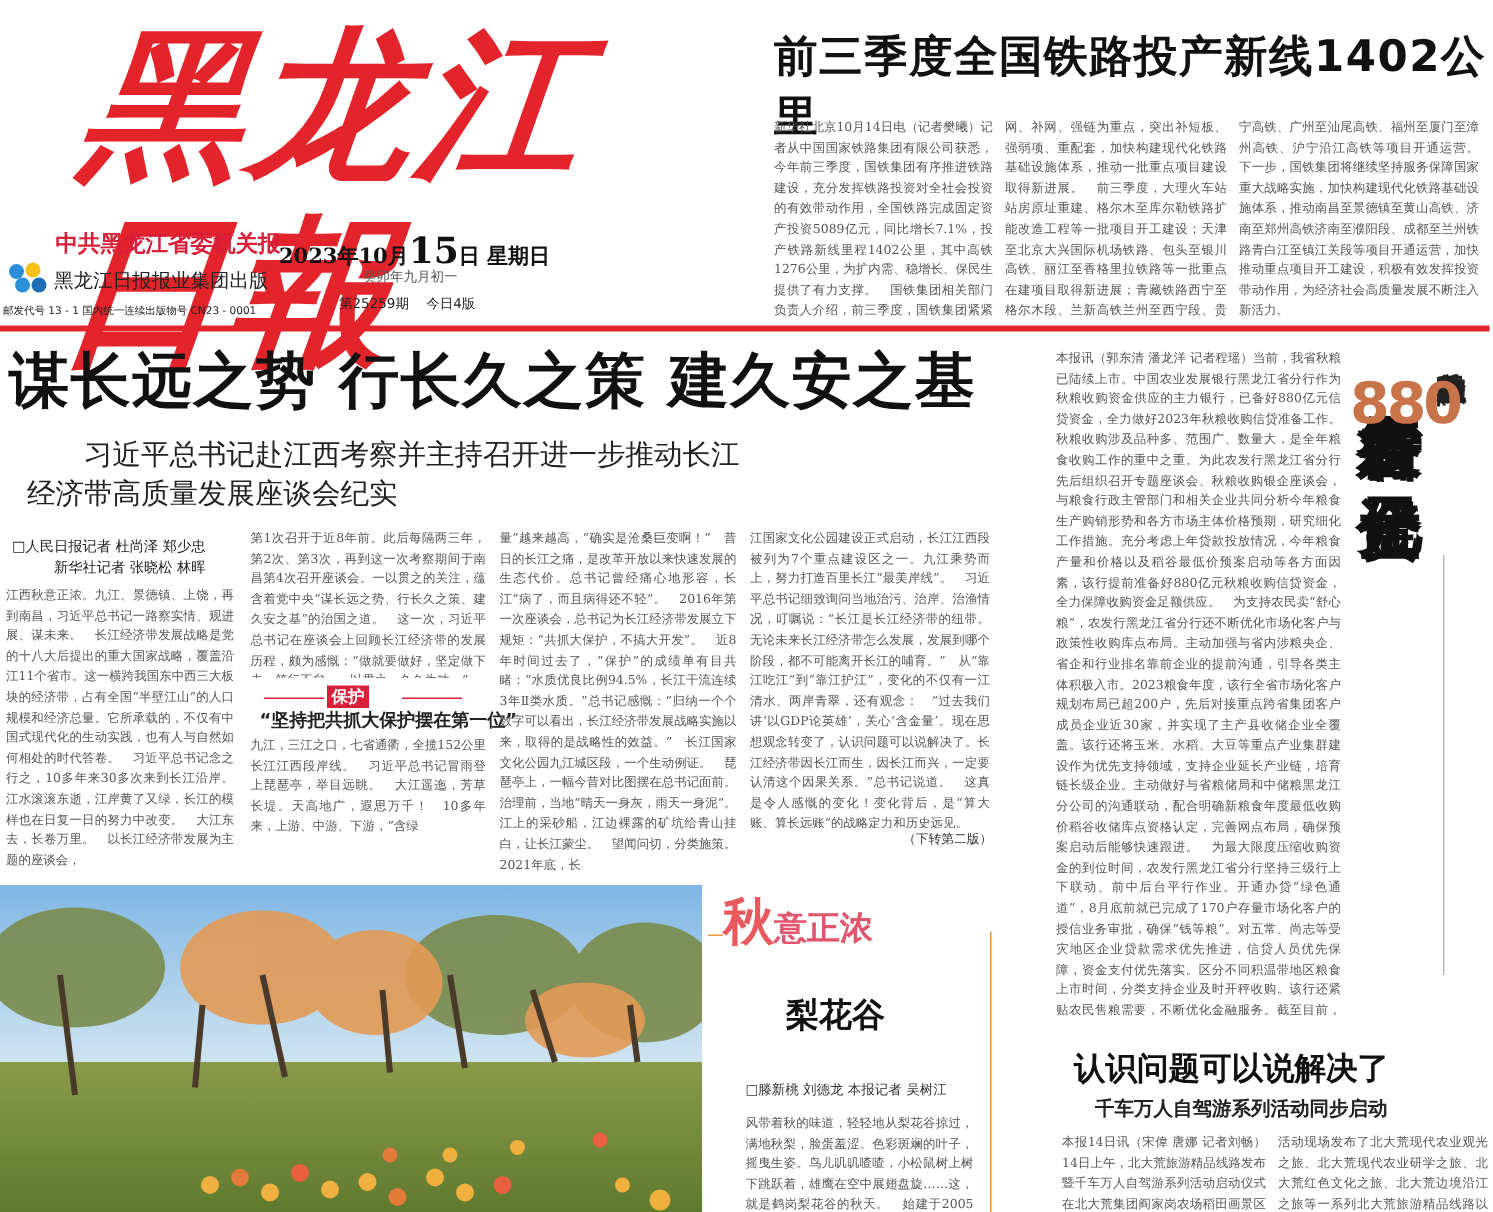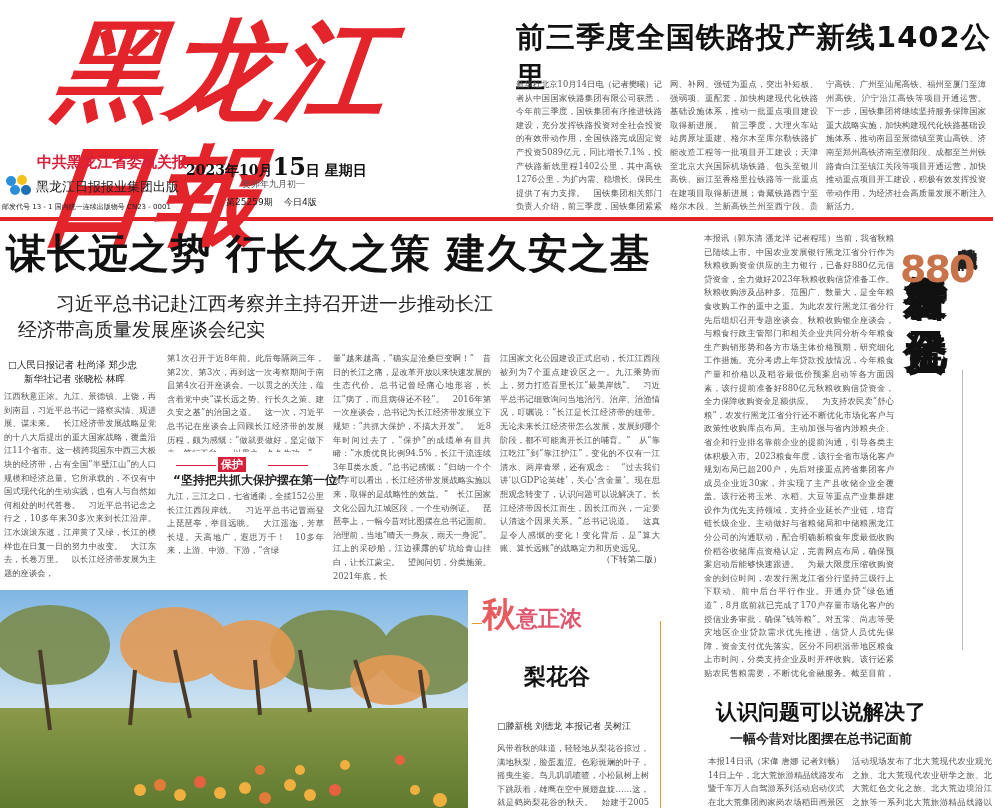--- a/index.html
+++ b/index.html
@@ -12,21 +12,21 @@
 .postal{left:2px;top:202px;font-family:"DejaVu Sans",sans-serif;font-size:7px;color:#222;}
 .date{left:186px;top:152px;font-family:"DejaVu Serif",serif;font-weight:bold;font-size:14px;color:#111;}
 .date .big{font-size:24px;}
 .lunar{left:242px;top:178px;font-size:9px;color:#555;font-family:"DejaVu Sans",sans-serif;}
 .issue{left:226px;top:196px;font-size:9px;color:#222;font-family:"DejaVu Sans",sans-serif;}
 .red-rule{background:#e3242b;height:4px;}
 .headline-rail{left:516px;top:18px;font-family:"DejaVu Sans",sans-serif;font-weight:bold;font-size:29px;color:#111;letter-spacing:1px;}
 .col{font-size:8.3px;line-height:13.6px;color:#555;text-align:justify;}
 .main-head{left:6px;top:226px;font-family:"DejaVu Sans",sans-serif;font-weight:bold;font-size:40px;color:#111;letter-spacing:1px;}
 .sub-head{left:18px;top:290px;font-family:"DejaVu Serif",serif;font-size:19px;color:#222;line-height:26px;width:480px;}
-.byline{left:8px;top:358px;font-size:9.5px;color:#222;line-height:14px;}
+.byline{left:8px;top:358px;font-size:9.5px;color:#222;line-height:14px;text-align:right;}
 .section-tag{left:176px;top:457px;width:140px;height:16px;}
 .section-tag .line{position:absolute;top:8px;height:1px;background:#d8203a;width:40px;}
 .tag-box{position:absolute;left:42px;top:0;background:#d8203a;color:#fff;font-size:11px;font-weight:bold;padding:0 3px;font-family:"DejaVu Sans",sans-serif;}
 .quote-head{left:173px;top:472px;font-family:"DejaVu Sans",sans-serif;font-size:12px;font-weight:bold;color:#222;}
 .continued{left:602px;top:554px;font-size:8.5px;color:#333;}
 .vertical-small{left:957px;top:233px;width:22px;font-size:20px;line-height:22px;font-weight:bold;color:#222;writing-mode:vertical-rl;font-family:"DejaVu Serif",serif;}
 .vertical-big{left:900px;top:242px;width:52px;font-family:"DejaVu Sans",sans-serif;font-weight:bold;font-size:44px;line-height:50px;color:#111;text-align:center;}
 .v880{color:#c9734a;font-size:38px;letter-spacing:-2px;line-height:54px;text-align:right;}
 .photo{left:0;top:590px;width:468px;height:218px;overflow:hidden;}
 .autumn-title{left:482px;top:592px;font-family:Liberation Mono, monospace;font-weight:bold;font-size:34px;color:#e85a5e;}
@@ -149,15 +149,15 @@
 <div class="abs" style="left:472px;top:623px;width:10px;height:1px;background:#e89a3a;"></div>
 <div class="abs" style="left:660px;top:621px;width:1px;height:187px;background:#e89a3a;"></div>
 <div class="abs autumn-title">
   <span>秋</span><span class="small">意正浓</span>
 </div>
 <div class="abs pear-title">梨花谷</div>
 <div class="abs pear-byline">□滕新桃 刘德龙 本报记者 吴树江</div>
 <div class="abs col" style="left:497px;top:742px;width:152px;height:66px;overflow:hidden;">风带着秋的味道，轻轻地从梨花谷掠过，满地秋梨，脸蛋羞涩。色彩斑斓的叶子，摇曳生姿。鸟儿叽叽喳喳，小松鼠树上树下跳跃着，雄鹰在空中展翅盘旋……这，就是鹤岗梨花谷的秋天。　始建于2005年的梨花谷生态园</div>
 
 <div class="abs beidahuang">认识问题可以说解决了</div>
-<div class="abs beidahuang-sub">一幅今昔对比图摆在总书记面前</div>
+<div class="abs beidahuang-sub">千车万人自驾游系列活动同步启动</div>
 <div class="abs col" style="left:708px;top:755px;width:136px;height:53px;overflow:hidden;">本报14日讯（宋偉 唐娜 记者刘畅）14日上午，北大荒旅游精品线路发布暨千车万人自驾游系列活动启动仪式在北大荒集团阎家岗农场稻田画景区举行。</div>
 <div class="abs col" style="left:852px;top:755px;width:140px;height:53px;overflow:hidden;">活动现场发布了北大荒现代农业观光之旅、北大荒现代农业研学之旅、北大荒红色文化之旅、北大荒边境沿江之旅等一系列北大荒旅游精品线路以及千车万人自驾游路</div>
 
 </body></html>

